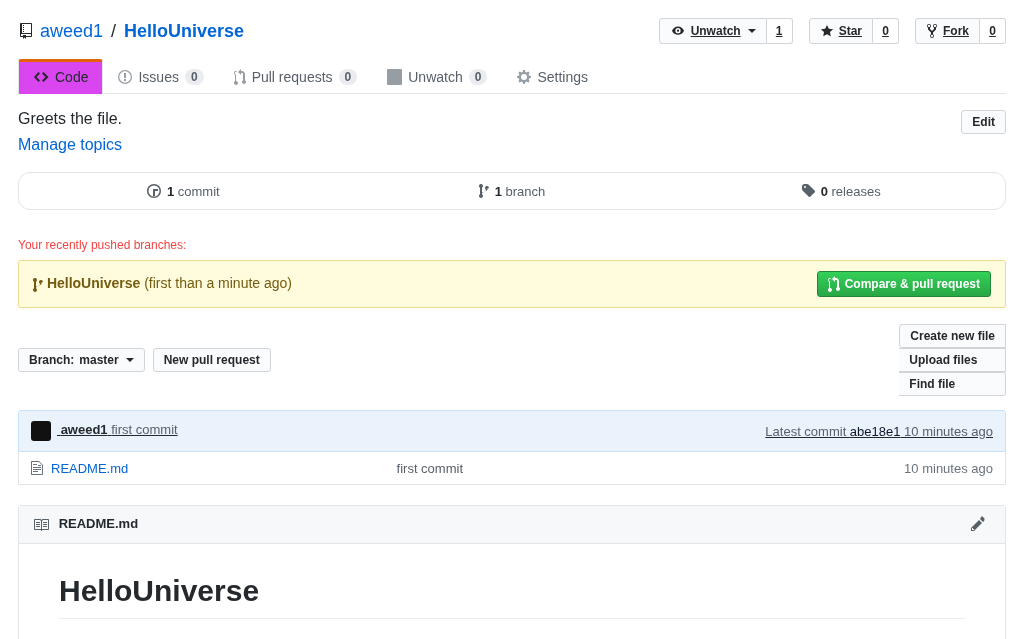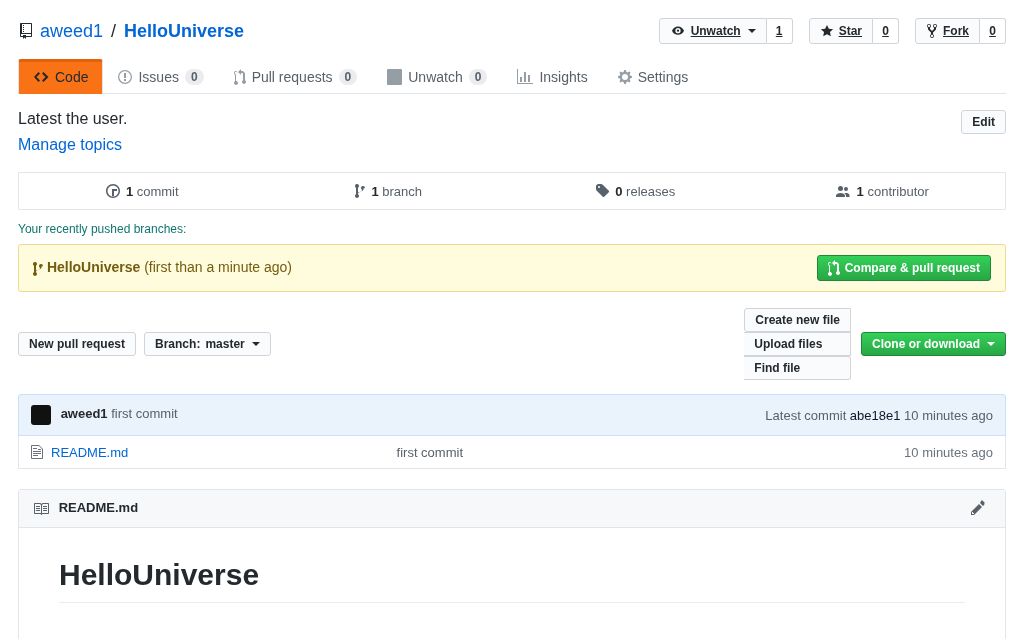--- a/index.html
+++ b/index.html
@@ -17,50 +17,50 @@
   .social .btn { border-radius:3px 0 0 3px; }
   .social .count { display:flex; align-items:center; justify-content:center; min-width:26px; padding:0 8px; font-size:12px; font-weight:600; border:1px solid #d1d5da; border-left:none; border-radius:0 3px 3px 0; background:#fff; }
   .btn { display:flex; align-items:center; gap:5px; padding:4px 10px; font-size:12px; font-weight:600; background:#fafbfc; border:1px solid #d1d5da; border-radius:3px; cursor:pointer; color:#24292e; }
   .btn.green { background:linear-gradient(#34d058,#28a745); color:#fff; border-color:#22863a; }
   .btn .caret { width:0; height:0; border-left:4px solid transparent; border-right:4px solid transparent; border-top:4px solid currentColor; margin-left:2px; }
   svg.icon { fill:currentColor; vertical-align:middle; }
 
   .tabs { display:flex; border-bottom:1px solid #e1e4e8; margin-bottom:16px; }
   .tab { display:flex; align-items:center; gap:6px; padding:9px 14px; font-size:14px; color:#586069; cursor:pointer; border:1px solid transparent; border-bottom:none; position:relative; top:1px; }
   .tab .counter { background:#eaecef; color:#586069; font-size:12px; font-weight:600; padding:1px 6px; border-radius:10px; }
-  .tab.active { color:#24292e; border-color:#e36209 #e1e4e8 #fff #e1e4e8; border-top-width:3px; border-radius:3px 3px 0 0; background:#f97316; padding-top:6px; }
+  .tab.active { color:#24292e; border-color:#e36209 #e1e4e8 #fff #e1e4e8; border-top-width:3px; border-radius:3px 3px 0 0; background:#d946ef; padding-top:6px; }
   .tab.active svg { fill:#24292e; }
   .tab svg { fill:#959da5; }
 
   .desc-row { display:flex; justify-content:space-between; align-items:flex-start; }
   .desc { font-size:16px; }
   .manage { font-size:16px; margin-top:8px; display:inline-block; }
 
-  .stats { display:flex; border:1px solid #e1e4e8; border-radius:1px; margin:18px 0 12px;justify-content:flex-end; }
+  .stats { display:flex; border:1px solid #e1e4e8; border-radius:12px; margin:18px 0 28px;justify-content:flex-end; }
   .stat { flex:1; text-align:center; padding:10px 0; font-size:13px; color:#586069; display:flex; justify-content:center; align-items:center; gap:6px; }
   .stat b { color:#24292e; }
   .stat svg { fill:#586069; }
 
-  .muted-small { font-size:12px; color:#0f766e; margin-bottom:8px; }
+  .muted-small { font-size:12px; color:#ef4444; margin-bottom:8px; }
 
   .flash { display:flex; justify-content:space-between; align-items:center; padding:10px 14px; border:1px solid #efd88f; background:#fffbdd; border-radius:3px; margin-bottom:16px; }
   .flash .branchname { font-weight:600; color:#735c0f; }
   .flash .rest { color:#735c0f; }
   .flash svg { fill:#735c0f; }
 
   .actions-row { display:flex; justify-content:space-between; align-items:center; margin-bottom:14px; }
   .left-actions { display:flex; gap:8px; }
   .right-actions { display:flex; align-items:center; gap:10px; }
   .joined { display:flex;flex-direction:column; }
   .joined .btn { border-radius:0; }
   .joined .btn:first-child { border-radius:3px 0 0 3px; }
   .joined .btn:last-child { border-radius:0 3px 3px 0; }
   .joined .btn + .btn { border-left:none; }
 
-  .commit-bar { display:flex; justify-content:space-between; align-items:center; padding:10px 12px; background:#eaf2fb; border:1px solid #c8e1ff; border-radius:3px 3px 0 0; font-size:13px; }
+  .commit-bar { display:flex; justify-content:space-between; align-items:center; padding:10px 12px; background:#eaf2fb; border:1px solid #c8e1ff; border-radius:3px 3px 0 0; font-size:13px;text-decoration:underline; }
   .commit-bar .avatar { width:20px; height:20px; border-radius:3px; background:#111; display:inline-block; margin-right:6px; vertical-align:middle; }
   .commit-bar .muted { color:#586069; }
   .commit-bar .sha { color:#0f172a; }
   .commit-bar .right { color:#586069; }
 
   .file-row { display:flex; align-items:center; padding:8px 12px; border:1px solid #e1e4e8; border-top:none; font-size:13px; background:#fff; }
   .file-row .fname { flex:0 0 38%; display:flex; align-items:center; gap:8px; }
   .file-row .fname svg { fill:#6a737d; }
   .file-row .msg { flex:1; color:#586069; }
   .file-row .time { color:#6a737d; }
@@ -138,36 +138,30 @@
     <span class="counter">0</span>
   </div>
   <div class="tab">
     <svg class="icon" width="15" height="16" viewBox="0 0 15 16">
         <path d="M10 12h3V2h-3v10zm-4-2h3V2H6v8zm-4 4h3V2H2v12zm-1 1h13V1H1v14zM14 0H1a1 1 0 00-1 1v14a1 1 0 001 1h13a1 1 0 001-1V1a1 1 0 00-1-1z"></path>
       </svg>
     <span>Unwatch</span>
     <span class="counter">0</span>
   </div>
   <div class="tab">
-    <svg class="icon" width="16" height="16" viewBox="0 0 16 16">
-        <path d="M16 14v1H0V0h1v14h15zM5 13H3V8h2v5zm4 0H7V3h2v10zm4 0h-2V6h2v7z"></path>
-      </svg>
-    <span>Insights</span>
-  </div>
-  <div class="tab">
     <svg class="icon" width="14" height="16" viewBox="0 0 14 16">
         <path d="M14 8.77v-1.6l-1.94-.64-.45-1.09.88-1.84-1.13-1.13-1.81.91-1.09-.45L7.77 1h-1.6l-.63 1.94-1.11.45-1.84-.88L1.46 3.64l.91 1.81-.45 1.09L0 7.23v1.59l1.94.64.45 1.09-.88 1.84 1.13 1.13 1.81-.91 1.09.45.69 1.92h1.59l.63-1.94 1.11-.45 1.84.88 1.13-1.13-.92-1.81.47-1.09L14 8.77zM7 11a3 3 0 110-6 3 3 0 010 6z"></path>
       </svg>
     <span>Settings</span>
   </div>
 </div>
 
 <div class="desc-row">
   <div>
-    <div class="desc">Latest the user.</div>
+    <div class="desc">Greets the file.</div>
     <a class="manage">Manage topics</a>
   </div>
   <div class="btn">Edit</div>
 </div>
 
 <div class="stats">
   <div class="stat">
     <svg class="icon" width="14" height="16" viewBox="0 0 14 16">
         <path d="M8 13H6V6h5v2H8v5zM7 1C3.14 1 0 4.14 0 8s3.14 7 7 7 7-3.14 7-7-3.14-7-7-7zm0 12.5A5.5 5.5 0 017 2.5a5.5 5.5 0 010 11z"></path>
       </svg>
@@ -177,26 +171,20 @@
     <svg class="icon" width="10" height="16" viewBox="0 0 10 16">
         <path d="M10 5c0-1.11-.89-2-2-2a1.993 1.993 0 00-1 3.72v.3c-.02.52-.23.98-.63 1.38-.4.4-.86.61-1.38.63-.83.02-1.48.16-2 .45V4.72A1.993 1.993 0 002 1 1.993 1.993 0 001 4.72v6.56A1.993 1.993 0 002 15a1.993 1.993 0 001-3.72v-.3c.02-.52.23-.98.63-1.38.4-.4.86-.61 1.38-.63 1.04-.03 1.91-.39 2.63-1.1.72-.72 1.08-1.59 1.11-2.61A2 2 0 0010 5z"></path>
       </svg>
     <span><b>1</b> <span>branch</span></span>
   </div>
   <div class="stat">
     <svg class="icon" width="14" height="16" viewBox="0 0 14 16">
         <path d="M7.73 1.73C7.26 1.26 6.62 1 5.96 1H3.5C2.13 1 1 2.13 1 3.5v2.47c0 .66.27 1.3.73 1.77l6.06 6.06c.39.39 1.02.39 1.41 0l4.59-4.59a.996.996 0 000-1.41L7.73 1.73zM4 5a1 1 0 110-2 1 1 0 010 2z"></path>
       </svg>
     <span><b>0</b> <span>releases</span></span>
-  </div>
-  <div class="stat">
-    <svg class="icon" width="16" height="16" viewBox="0 0 16 16">
-        <path d="M5.5 8a2.5 2.5 0 100-5 2.5 2.5 0 000 5zM11 8a2 2 0 100-4 2 2 0 000 4zM1 13s0-3 4.5-3S10 13 10 13v1H1v-1zm10 1v-1s0-2.2-2.2-2.9c.6-.1 1.3-.1 2.2-.1 3.5 0 3.5 2.5 3.5 2.5V14h-3.5z"></path>
-      </svg>
-    <span><b>1</b> <span>contributor</span></span>
   </div>
 </div>
 
 <div class="muted-small">Your recently pushed branches:</div>
 <div class="flash">
   <div>
     <svg class="icon" width="10" height="16" viewBox="0 0 10 16">
         <path d="M10 5c0-1.11-.89-2-2-2a1.993 1.993 0 00-1 3.72v.3c-.02.52-.23.98-.63 1.38-.4.4-.86.61-1.38.63-.83.02-1.48.16-2 .45V4.72A1.993 1.993 0 002 1 1.993 1.993 0 001 4.72v6.56A1.993 1.993 0 002 15a1.993 1.993 0 001-3.72v-.3c.02-.52.23-.98.63-1.38.4-.4.86-.61 1.38-.63 1.04-.03 1.91-.39 2.63-1.1.72-.72 1.08-1.59 1.11-2.61A2 2 0 0010 5z"></path>
       </svg>
     <span class="branchname">HelloUniverse</span>
@@ -205,36 +193,32 @@
   <div class="btn green">
     <svg class="icon" width="12" height="16" viewBox="0 0 12 16">
         <path fill="#fff" d="M11 11.28V5c-.03-.78-.34-1.47-.94-2.06C9.46 2.35 8.78 2.03 8 2H7V0L4 3l3 3V4h1c.27.02.48.11.69.31.21.2.3.42.31.69v6.28A1.993 1.993 0 0010 15a1.993 1.993 0 001-3.72zM2 3c.66 0 1.2.55 1.2 1.2 0 .65-.55 1.2-1.2 1.2C1.35 5.4.8 4.85.8 4.2.8 3.55 1.35 3 2 3zm0 8.72V5.72A1.993 1.993 0 002 2a1.993 1.993 0 00-1 3.72v6.56A1.993 1.993 0 002 16a1.993 1.993 0 001-3.72z"></path>
       </svg>
     <span>Compare &amp; pull request</span>
   </div>
 </div>
 
 <div class="actions-row">
   <div class="left-actions">
-    <div class="btn">New pull request</div>
     <div class="btn">
       <span>Branch: </span>
         <b>master</b>
       <span class="caret"></span>
     </div>
+    <div class="btn">New pull request</div>
   </div>
   <div class="right-actions">
     <div class="joined">
       <div class="btn">Create new file</div>
       <div class="btn">Upload files</div>
       <div class="btn">Find file</div>
-    </div>
-    <div class="btn green">
-      <span>Clone or download</span>
-      <span class="caret"></span>
     </div>
   </div>
 </div>
 
 <div class="commit-bar">
   <div>
     <span class="avatar"></span>
     <b>aweed1</b>
     <span class="muted">first commit</span>
   </div>

